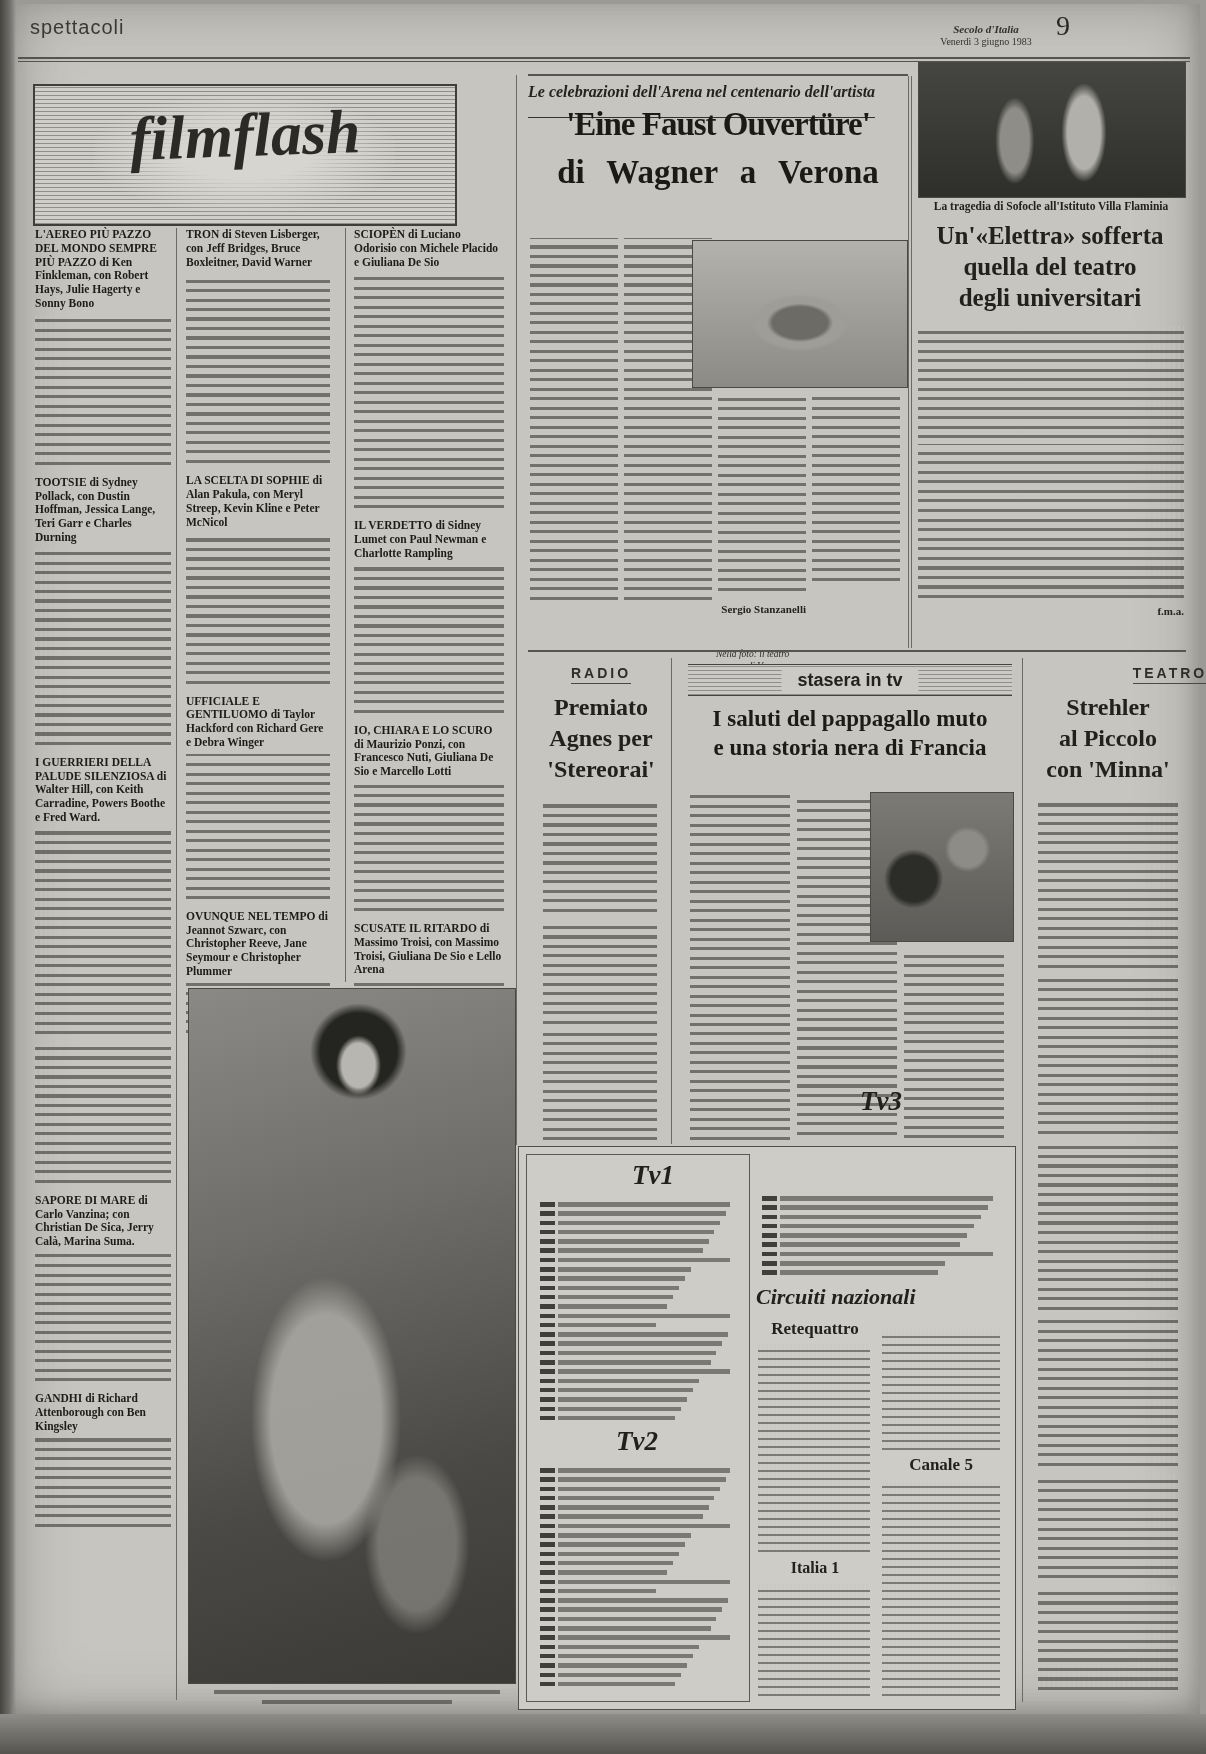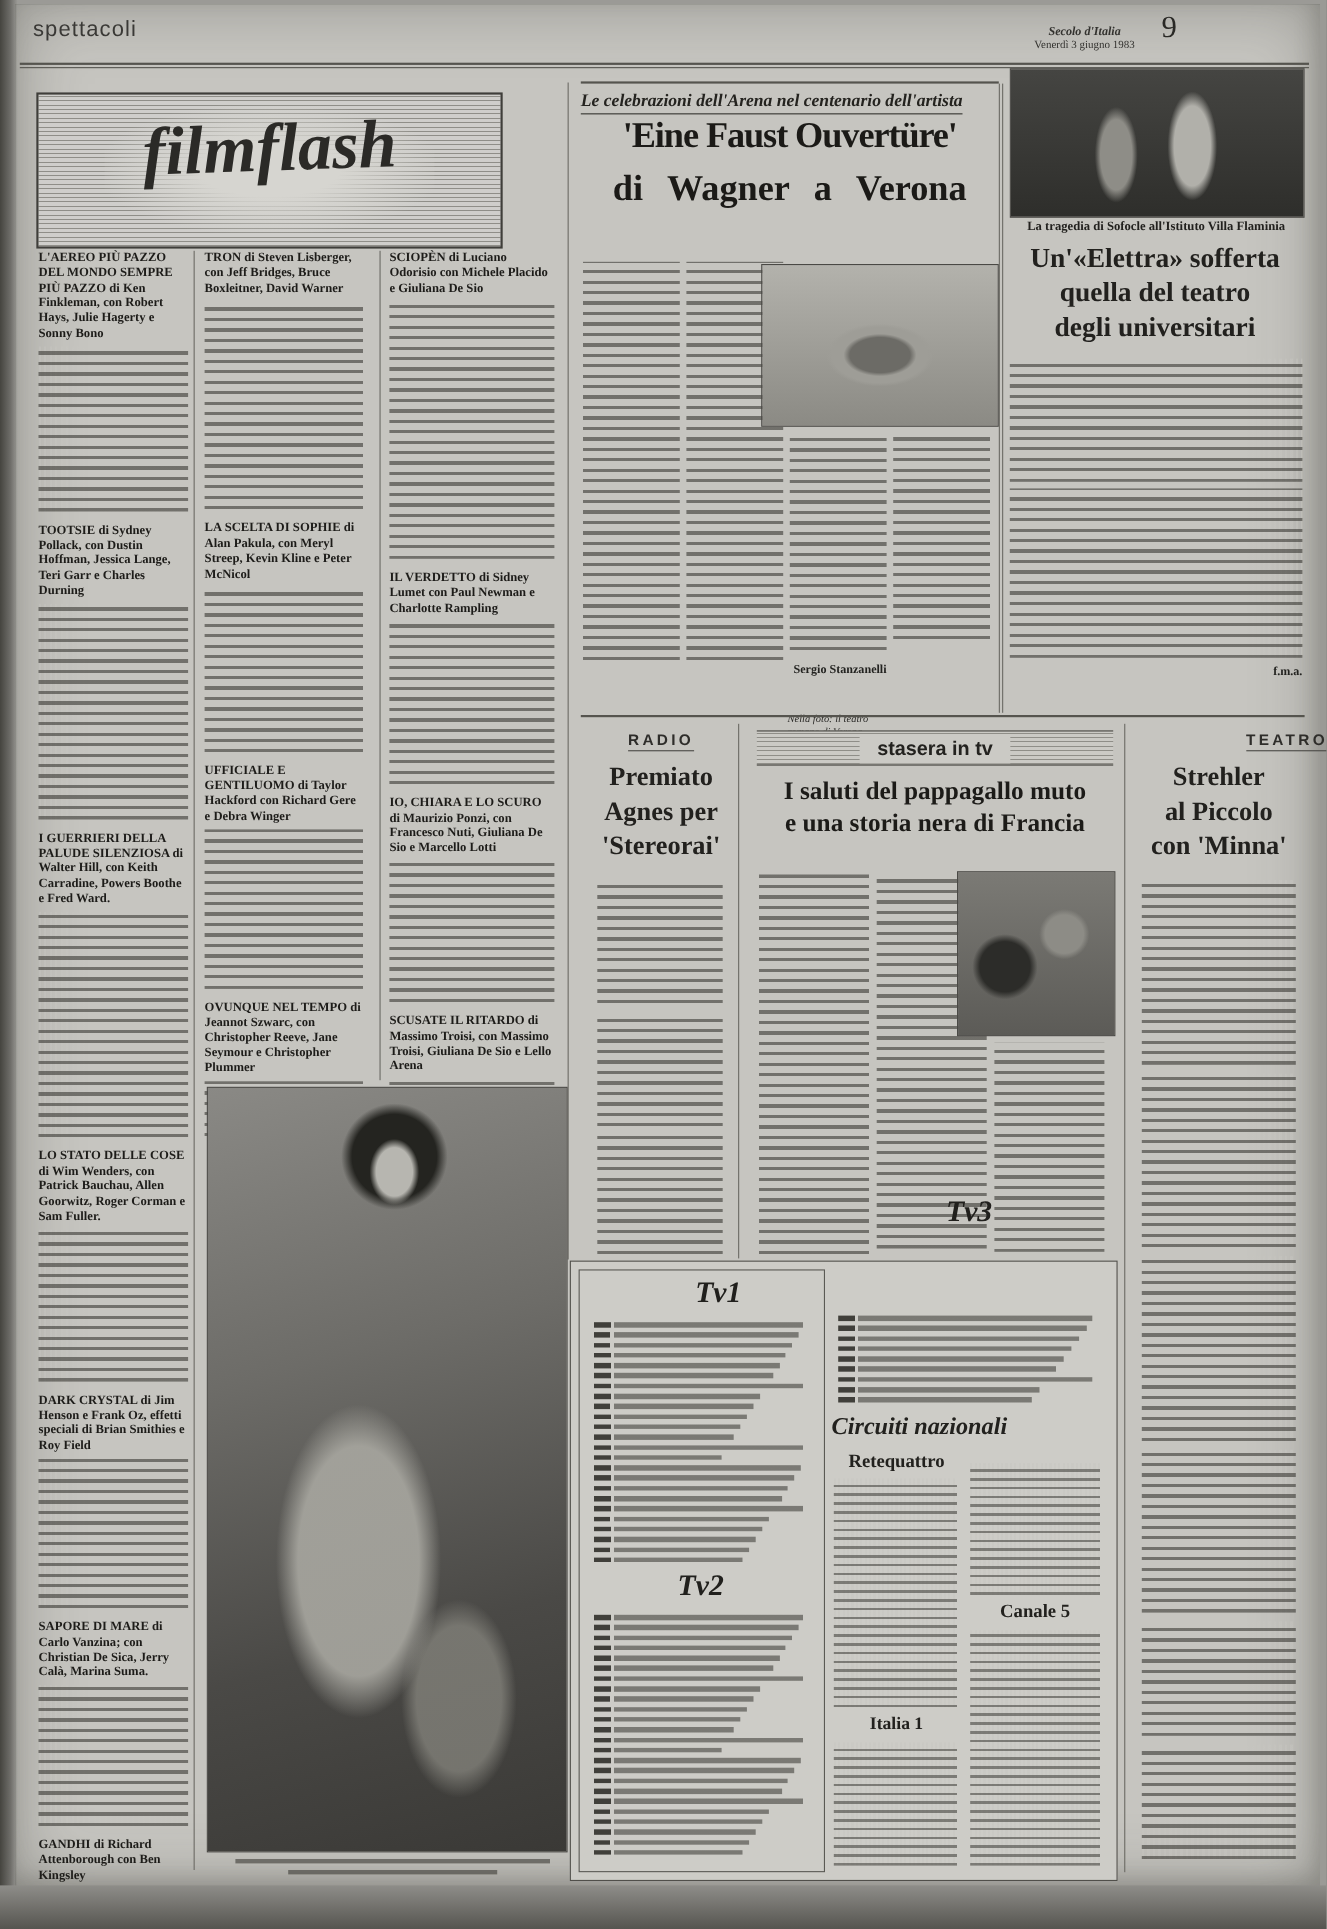--- a/index.html
+++ b/index.html
@@ -67,28 +67,23 @@
     <p class="rhead">TOOTSIE di Sydney Pollack, con Dustin Hoffman, Jessica Lange, Teri Garr e Charles Durning</p>
     <div class="greek" style="height: 196px;"></div>
   </div>
 
   <div class="review">
     <p class="rhead">I GUERRIERI DELLA PALUDE SILENZIOSA di Walter Hill, con Keith Carradine, Powers Boothe e Fred Ward.</p>
     <div class="greek" style="height: 205px;"></div>
   </div>
 
   <div class="review">
-    <p class="rhead">LO STATO DELLE COSE di Wim Wenders, con Patrick Bauchau, Allen Goorwitz, Roger Corman e Sam Fuller.</p>
     <div class="greek" style="height: 138px;"></div>
   </div>
 
-  <div class="review">
-    <p class="rhead">DARK CRYSTAL di Jim Henson e Frank Oz, effetti speciali di Brian Smithies e Roy Field</p>
-    <div class="greek" style="height: 136px;"></div>
-  </div>
 
   <div class="review">
     <p class="rhead">SAPORE DI MARE di Carlo Vanzina; con Christian De Sica, Jerry Calà, Marina Suma.</p>
     <div class="greek" style="height: 128px;"></div>
   </div>
 
   <div class="review">
     <p class="rhead">GANDHI di Richard Attenborough con Ben Kingsley</p>
     <div class="greek" style="height: 90px;"></div>
   </div>
@@ -144,21 +139,21 @@
          radial-gradient(ellipse 30px 40px at 52% 11%, #b7b6b0 0 55%, rgba(0,0,0,0) 75%),
          radial-gradient(circle 62px at 52% 9%, #242420 0 62%, rgba(0,0,0,0) 78%),
          radial-gradient(ellipse 100px 190px at 42% 62%, rgba(168,167,160,.9) 0 55%, rgba(0,0,0,0) 75%),
          radial-gradient(ellipse 70px 120px at 70% 80%, rgba(130,129,122,.8) 0 55%, rgba(0,0,0,0) 75%),
          linear-gradient(165deg,#8a8985 0%,#6d6c68 35%,#4a4946 70%,#3a3936 100%);"></div>
   <div class="capgreek" style="left:214px;top:1690px;width:286px;"></div>
   <div class="capgreek" style="left:262px;top:1700px;width:190px;"></div>
 
   <div class="rule" style="left:528px;top:74px;width:380px;height:2px;"></div>
   <div class="abs" style="left:528px;top:82px;width:380px;">
-    <span style="display:inline-block;font:italic bold 16px/1.2 'Liberation Serif',serif;color:#24231f;border-bottom:1.5px solid #33322e;padding-bottom:2px;">Le celebrazioni dell'Arena nel centenario dell'artista</span>
+    <span style="display:inline-block;font:italic bold 16px/1.2 'Liberation Serif',serif;color:#24231f;border-bottom:1.5px solid #33322e;padding-bottom:16px;">Le celebrazioni dell'Arena nel centenario dell'artista</span>
   </div>
   <div class="abs" style="left:528px;top:108px;width:380px;text-align:center;font:bold 33px/1 'Liberation Serif',serif;letter-spacing:-1px;color:#1b1a17;">'Eine Faust Ouvertüre'</div>
   <div class="abs" style="left:528px;top:156px;width:380px;text-align:center;font:bold 33px/1 'Liberation Serif',serif;word-spacing:14px;color:#1b1a17;">di Wagner a Verona</div>
 
   <div class="abs greek" style="left:530px;top:238px;width:88px;height:362px;"></div>
   <div class="abs greek" style="left:624px;top:238px;width:88px;height:362px;"></div>
   <div class="abs photo" style="left:692px;top:240px;width:214px;height:146px;
        background:
          radial-gradient(ellipse 72px 42px at 50% 56%, #6c6b66 0 38%, #9e9d97 46% 60%, rgba(0,0,0,0) 68%),
          linear-gradient(#b3b2ac,#8b8a84);"></div>

